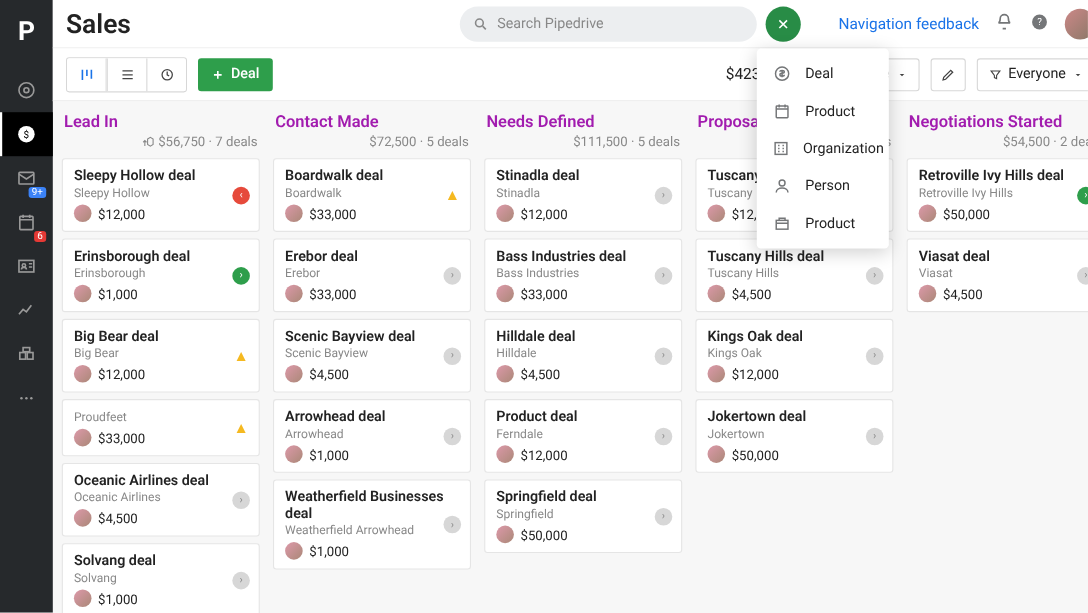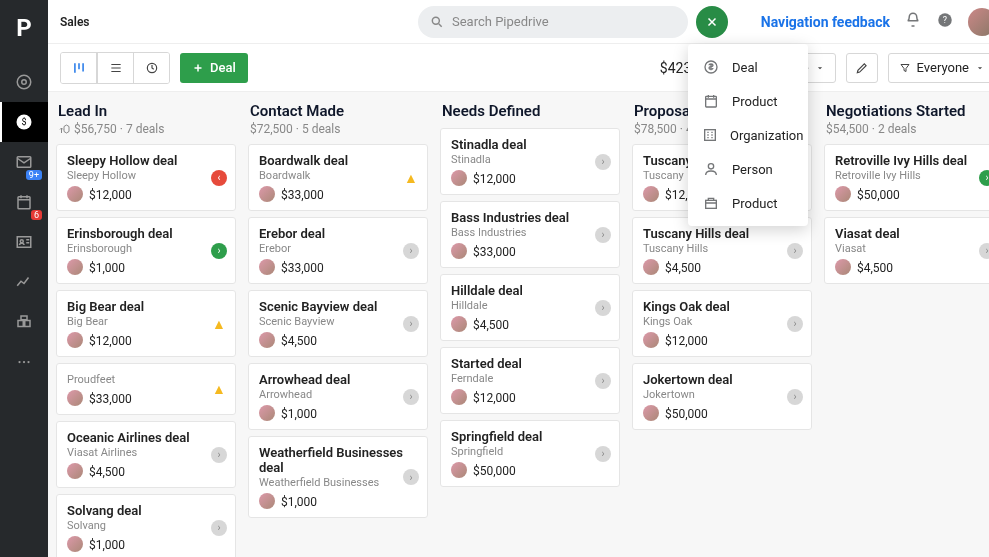--- a/index.html
+++ b/index.html
@@ -6,43 +6,43 @@
 body { width: 989px; height: 557px; background: #f7f7f7; overflow: hidden; display: flex; }
 .leftnav { width: 48px; background: #26292c; display: flex; flex-direction: column; align-items: center; padding-top: 14px; position: relative; }
 .leftnav .logo { color: #fff; font-size: 24px; font-weight: bold; margin-bottom: 20px; }
 .leftnav .navitem { width: 48px; height: 40px; display: flex; align-items: center; justify-content: center; color: #999; cursor: pointer; position: relative; }
 .leftnav .navitem.active { background: #000; color: #fff; }
 .leftnav .navitem.active::before { content: ""; position: absolute; left: 0; top: 0; bottom: 0; width: 2px; background: #fff; }
 .leftnav .badge { position: absolute; bottom: 2px; right: 6px; background: #3b82f6; color: #fff; font-size: 9px; padding: 0 3px; border-radius: 3px; }
 .leftnav .badge.red { background: #e53935; }
 .main { flex: 1; display: flex; flex-direction: column; position: relative; }
 .topbar { height: 44px; background: #fff; display: flex; align-items: center; padding: 0 12px; border-bottom: 1px solid #eee; }
-.topbar .title { font-size: 12px; font-weight: 600; color: #222; }
+.topbar .title { font-size: 24px; font-weight: 600; color: #222; }
 .searchwrap { margin-left: auto; margin-right: auto; position: absolute; left: 370px; display: flex; align-items: flex-start; }
 .searchbox { width: 270px; height: 32px; background: #eceef0; border-radius: 16px; display: flex; align-items: center; padding: 0 12px; color: #888; font-size: 13px; }
 .searchbox svg { margin-right: 8px; }
 .addbtn { width: 32px; height: 32px; border-radius: 50%; background: #288c46; display: flex; align-items: center; justify-content: center; margin-left: 8px; cursor: pointer; color: #fff; }
 .toplinks { margin-left: auto; display: flex; align-items: center; gap: 14px; }
-.navfeedback { color: #1a73e8; font-size: 14px; font-weight: 700; cursor: pointer; }
+.navfeedback { color: #1a73e8; font-size: 14px; font-weight: 400; cursor: pointer; }
 .topicon { color: #747678; cursor: pointer; }
 .avatar { width: 28px; height: 28px; border-radius: 50%; background: linear-gradient(135deg,#c88,#876); }
 .toolbar { height: 48px; background: #fff; display: flex; align-items: center; padding: 0 12px; border-bottom: 1px solid #eee; }
 .viewtoggle { display: flex; border: 1px solid #d7d7d7; border-radius: 3px; overflow: hidden; }
 .viewtoggle .vt { width: 36px; height: 30px; display: flex; align-items: center; justify-content: center; cursor: pointer; background: #fff; color: #444; }
 .viewtoggle .vt.active { background: #fff; color: #1a73e8; border-right: 1px solid #d7d7d7; }
 .viewtoggle .vt + .vt { border-left: 1px solid #d7d7d7; }
 .dealbtn { margin-left: 10px; height: 30px; background: #2e9e4b; color: #fff; border-radius: 3px; display: flex; align-items: center; padding: 0 12px; font-size: 13px; font-weight: 500; cursor: pointer; gap: 6px; }
 .toolbar .right { margin-left: auto; display: flex; align-items: center; gap: 10px; }
 .total { font-size: 14px; color: #222; margin-right: 6px; }
 .filterbtn { height: 30px; border: 1px solid #d7d7d7; background: #fff; border-radius: 3px; display: flex; align-items: center; padding: 0 10px; font-size: 13px; cursor: pointer; gap: 6px; color: #222; }
 .board { flex: 1; display: flex; overflow-x: auto; padding: 0; }
 .column { width: 192px; flex-shrink: 0; padding: 10px 4px 10px 8px; }
 .colhead { margin-bottom: 8px; padding: 0 2px; }
-.colhead .name { font-size: 15px; font-weight: 600; color: #0f172a; }
-.colhead .stats { font-size: 12px; color: #888; margin-top: 2px; display: flex; align-items: center; gap: 4px; }
+.colhead .name { font-size: 15px; font-weight: 600; color: #a21caf; }
+.colhead .stats { font-size: 12px; color: #888; margin-top: 2px; display: flex; align-items: center; gap: 4px; justify-content: flex-end; }
 .card { background: #fff; border: 1px solid #e5e5e5; border-radius: 3px; padding: 8px 10px; margin-bottom: 6px; position: relative; cursor: pointer; }
 .card .dname { font-size: 13px; font-weight: 600; color: #222; }
 .card .org { font-size: 11px; color: #888; margin-top: 1px; }
 .card .row { display: flex; align-items: flex-end; margin-top: 4px; }
 .card .mini { width: 16px; height: 16px; border-radius: 50%; background: linear-gradient(135deg,#d9a,#a87); margin-right: 6px; }
 .card .amt { font-size: 12px; color: #222; }
 .card .status { position: absolute; right: 8px; top: 50%; transform: translateY(-50%); width: 16px; height: 16px; border-radius: 50%; display: flex; align-items: center; justify-content: center; font-size: 10px; color: #fff; }
 .status.gray { background: #d7d7d7; color: #888; }
 .status.red { background: #e64a3b; }
 .status.green { background: #2e9e4b; }
@@ -231,21 +231,21 @@
         <div class="card">
       <div class="org">Proudfeet</div>
       <div class="row">
             <div class="mini"></div>
             <span class="amt">$33,000</span>
           </div>
       <div class="status yellow">▲</div>
         </div>
         <div class="card">
           <div class="dname">Oceanic Airlines deal</div>
-      <div class="org">Viasat Airlines</div>
+      <div class="org">Oceanic Airlines</div>
       <div class="row">
             <div class="mini"></div>
             <span class="amt">$4,500</span>
           </div>
       <div class="status gray">›</div>
         </div>
         <div class="card">
           <div class="dname">Solvang deal</div>
       <div class="org">Solvang</div>
       <div class="row">
@@ -291,31 +291,32 @@
           <div class="dname">Arrowhead deal</div>
       <div class="org">Arrowhead</div>
       <div class="row">
             <div class="mini"></div>
             <span class="amt">$1,000</span>
           </div>
       <div class="status gray">›</div>
         </div>
         <div class="card">
           <div class="dname">Weatherfield Businesses deal</div>
-      <div class="org">Weatherfield Businesses</div>
+      <div class="org">Weatherfield Arrowhead</div>
       <div class="row">
             <div class="mini"></div>
             <span class="amt">$1,000</span>
           </div>
       <div class="status gray">›</div>
         </div>
       </div>
       <div class="column">
         <div class="colhead">
           <div class="name">Needs Defined</div>
+    <div class="stats">$111,500 · 5 deals</div>
         </div>
         <div class="card">
           <div class="dname">Stinadla deal</div>
       <div class="org">Stinadla</div>
       <div class="row">
             <div class="mini"></div>
             <span class="amt">$12,000</span>
           </div>
       <div class="status gray">›</div>
         </div>
@@ -331,21 +332,21 @@
         <div class="card">
           <div class="dname">Hilldale deal</div>
       <div class="org">Hilldale</div>
       <div class="row">
             <div class="mini"></div>
             <span class="amt">$4,500</span>
           </div>
       <div class="status gray">›</div>
         </div>
         <div class="card">
-          <div class="dname">Started deal</div>
+          <div class="dname">Product deal</div>
       <div class="org">Ferndale</div>
       <div class="row">
             <div class="mini"></div>
             <span class="amt">$12,000</span>
           </div>
       <div class="status gray">›</div>
         </div>
         <div class="card">
           <div class="dname">Springfield deal</div>
       <div class="org">Springfield</div>

